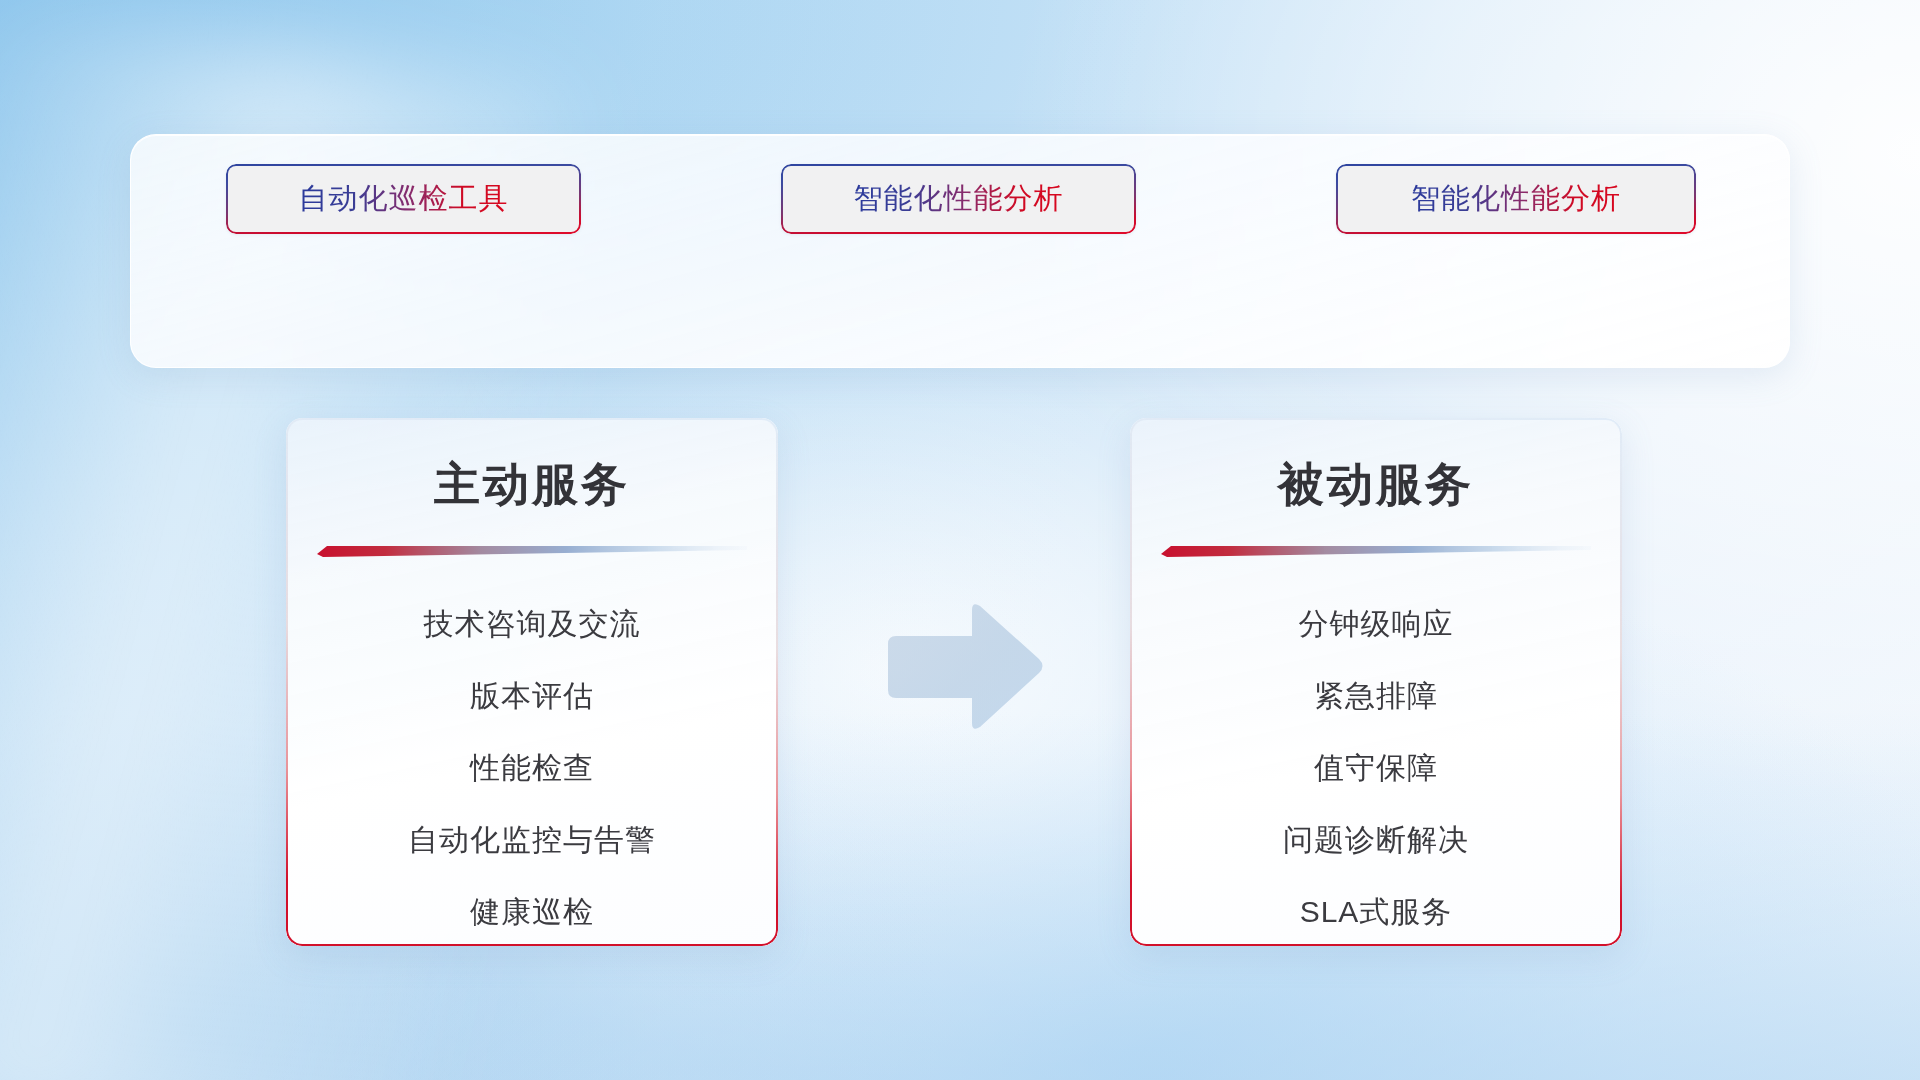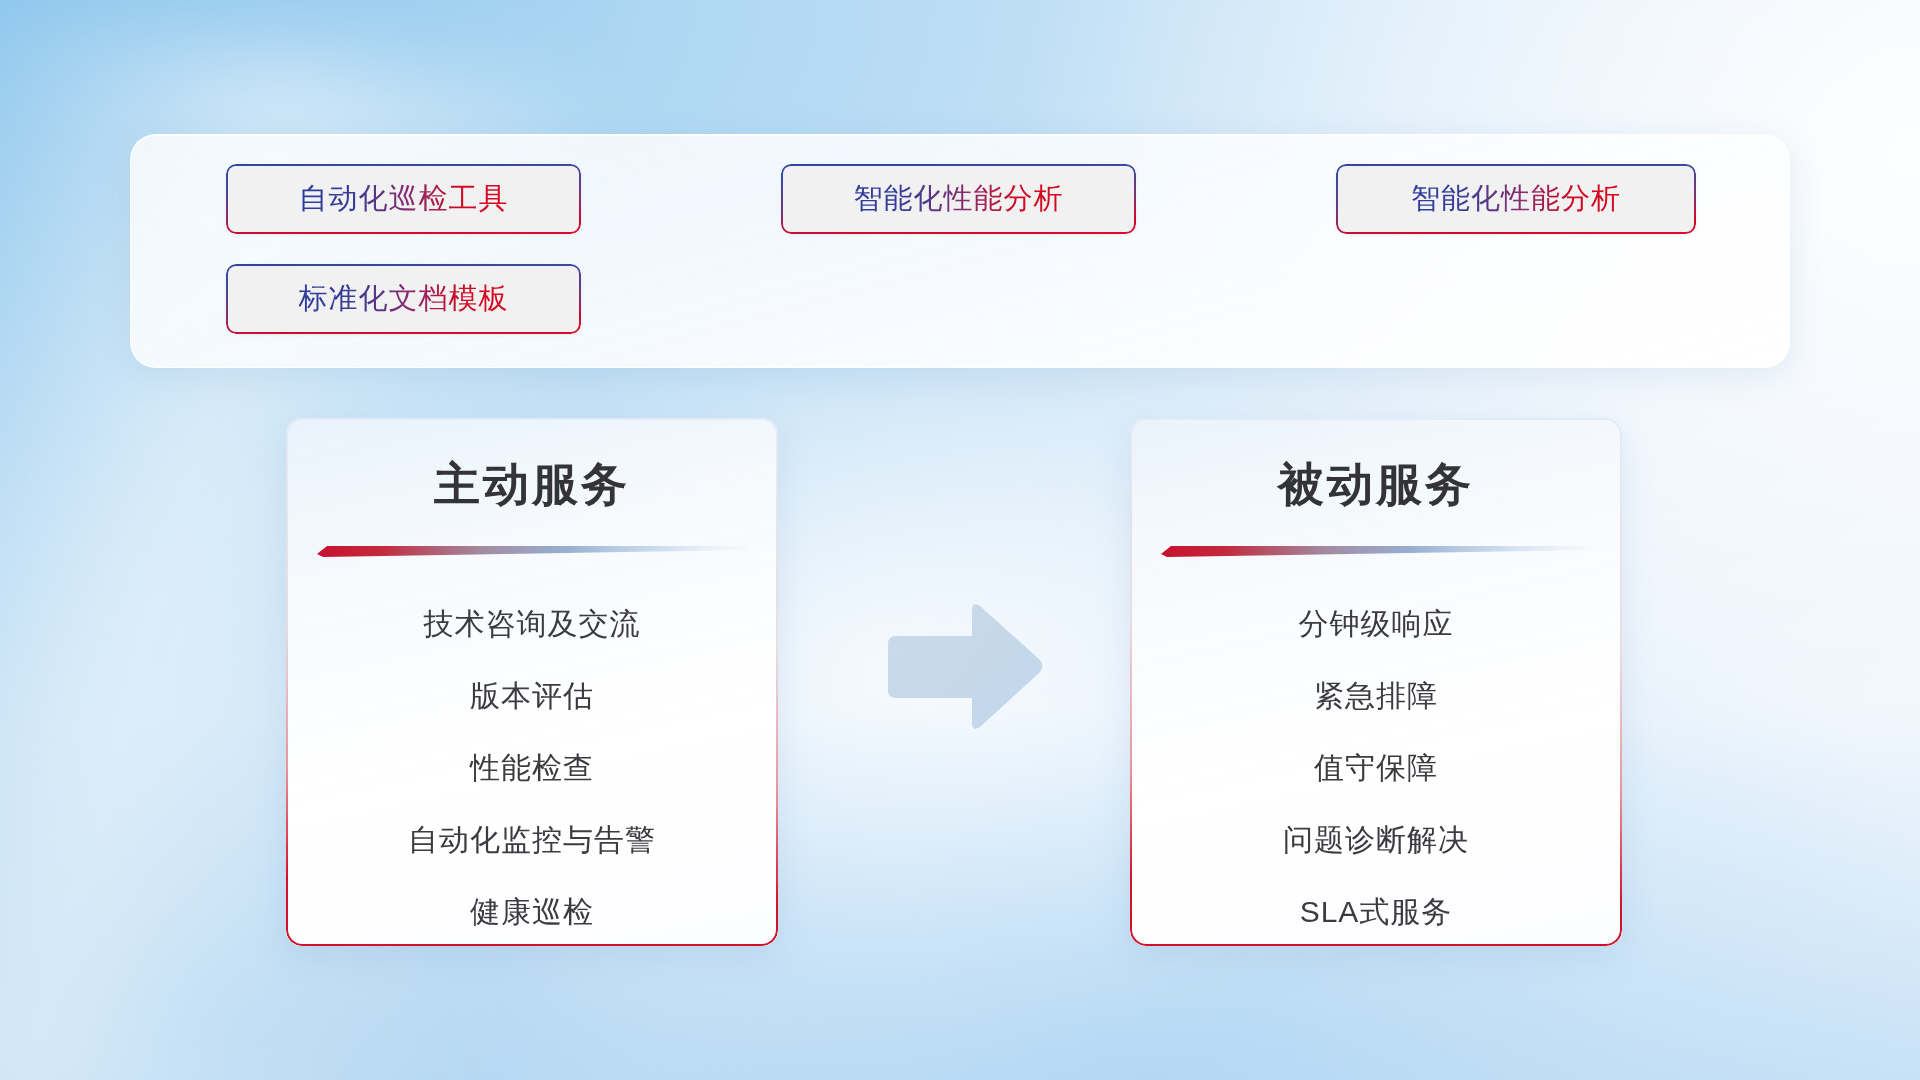--- a/index.html
+++ b/index.html
@@ -206,23 +206,20 @@
 
 
     <div class="tag">
       <span class="tag-label">智能化性能分析</span>
     </div>
 
     <div class="tag">
       <span class="tag-label">智能化性能分析</span>
     </div>
 
-    <div class="tag">
-      <span class="tag-label">标准化文档模板</span>
-    </div>
 
 
   </div>
 </section>
 
 <section class="card card-left">
   <h2 class="card-title">主动服务</h2>
 
   <div class="divider">
     <svg viewBox="0 0 430 16" preserveAspectRatio="none" aria-hidden="true">

